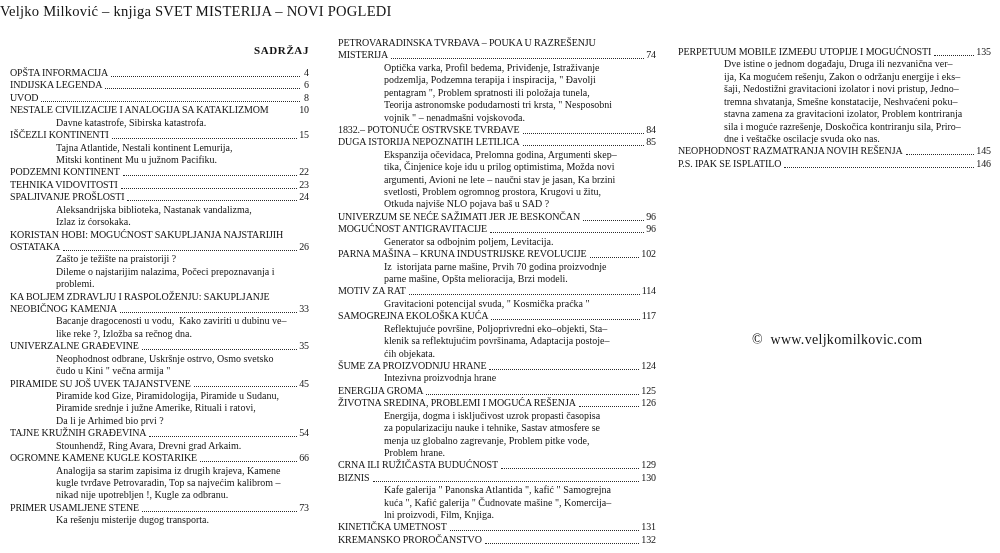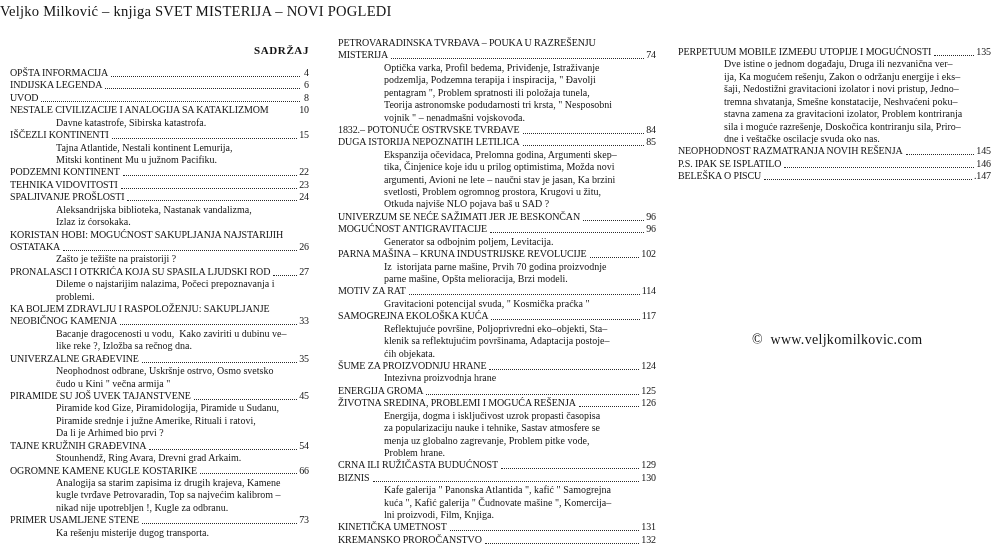--- a/index.html
+++ b/index.html
@@ -53,21 +53,20 @@
       <div class="line d"><span class="txt">Tajna Atlantide, Nestali kontinent Lemurija,</span></div>
       <div class="line d"><span class="txt">Mitski kontinent Mu u južnom Pacifiku.</span></div>
       <div class="line h withpage"><span class="txt">PODZEMNI KONTINENT</span><span class="leader"></span><span class="page-num">22</span></div>
       <div class="line h withpage"><span class="txt">TEHNIKA VIDOVITOSTI</span><span class="leader"></span><span class="page-num">23</span></div>
       <div class="line h withpage"><span class="txt">SPALJIVANJE PROŠLOSTI</span><span class="leader"></span><span class="page-num">24</span></div>
       <div class="line d"><span class="txt">Aleksandrijska biblioteka, Nastanak vandalizma,</span></div>
       <div class="line d"><span class="txt">Izlaz iz ćorsokaka.</span></div>
       <div class="line h"><span class="txt">KORISTAN HOBI: MOGUĆNOST SAKUPLJANJA NAJSTARIJIH</span></div>
       <div class="line h withpage"><span class="txt">OSTATAKA</span><span class="leader"></span><span class="page-num">26</span></div>
       <div class="line d"><span class="txt">Zašto je težište na praistoriji ?</span></div>
-      <div class="line h withpage"><span class="txt">PRONALASCI I OTKRIĆA KOJA SU SPASILA LJUDSKI ROD</span><span class="leader"></span><span class="page-num">27</span></div>
       <div class="line d"><span class="txt">Dileme o najstarijim nalazima, Počeci prepoznavanja i</span></div>
       <div class="line d"><span class="txt">problemi.</span></div>
       <div class="line h"><span class="txt">KA BOLJEM ZDRAVLJU I RASPOLOŽENJU: SAKUPLJANJE</span></div>
       <div class="line h withpage"><span class="txt">NEOBIČNOG KAMENJA</span><span class="leader"></span><span class="page-num">33</span></div>
       <div class="line d"><span class="txt">Bacanje dragocenosti u vodu,  Kako zaviriti u dubinu ve–</span></div>
       <div class="line d"><span class="txt">like reke ?, Izložba sa rečnog dna.</span></div>
       <div class="line h withpage"><span class="txt">UNIVERZALNE GRAĐEVINE</span><span class="leader"></span><span class="page-num">35</span></div>
       <div class="line d"><span class="txt">Neophodnost odbrane, Uskršnje ostrvo, Osmo svetsko</span></div>
       <div class="line d"><span class="txt">čudo u Kini " večna armija "</span></div>
       <div class="line h withpage"><span class="txt">PIRAMIDE SU JOŠ UVEK TAJANSTVENE</span><span class="leader"></span><span class="page-num">45</span></div>
@@ -136,17 +135,16 @@
       <div class="line h withpage"><span class="txt">PERPETUUM MOBILE IZMEĐU UTOPIJE I MOGUĆNOSTI</span><span class="leader"></span><span class="page-num">135</span></div>
       <div class="line d"><span class="txt">Dve istine o jednom događaju, Druga ili nezvanična ver–</span></div>
       <div class="line d"><span class="txt">ija, Ka mogućem rešenju, Zakon o održanju energije i eks–</span></div>
       <div class="line d"><span class="txt">šaji, Nedostižni gravitacioni izolator i novi pristup, Jedno–</span></div>
       <div class="line d"><span class="txt">tremna shvatanja, Smešne konstatacije, Neshvaćeni poku–</span></div>
       <div class="line d"><span class="txt">stavna zamena za gravitacioni izolator, Problem kontriranja</span></div>
       <div class="line d"><span class="txt">sila i moguće razrešenje, Doskočica kontriranju sila, Priro–</span></div>
       <div class="line d"><span class="txt">dne i veštačke oscilacje svuda oko nas.</span></div>
       <div class="line h withpage"><span class="txt">NEOPHODNOST RAZMATRANJA NOVIH REŠENJA</span><span class="leader"></span><span class="page-num">145</span></div>
       <div class="line h withpage"><span class="txt">P.S. IPAK SE ISPLATILO</span><span class="leader"></span><span class="page-num">146</span></div>
-      <div class="line h withpage"><span class="txt">BELEŠKA O PISCU</span><span class="leader"></span><span class="page-num">.147</span></div>
     </div>
 </div>
 
 <div class="copyright">©  www.veljkomilkovic.com</div>
 
 </body></html>

